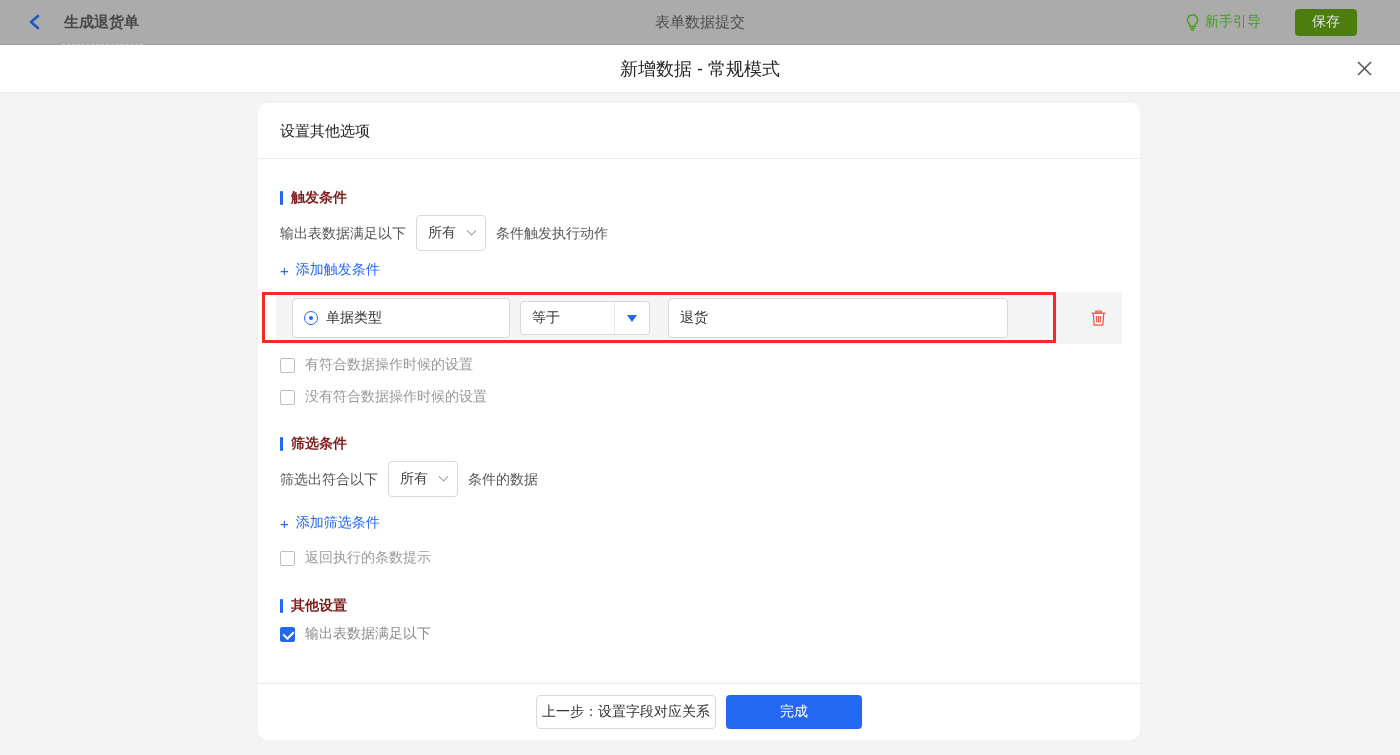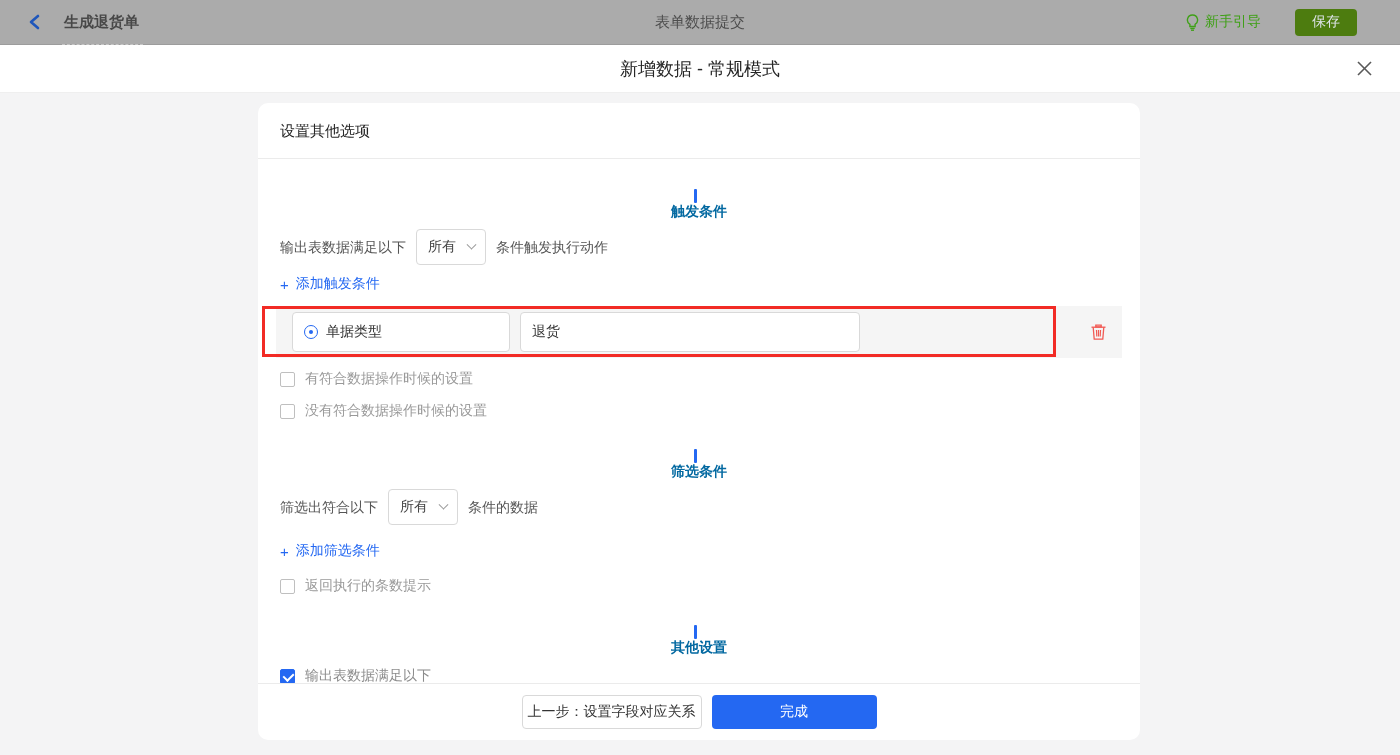--- a/index.html
+++ b/index.html
@@ -48,21 +48,21 @@
   .card {
     position:absolute; left:258px; top:103px; width:882px; height:637px;
     background:#ffffff; border-radius:10px; display:flex; flex-direction:column;
   }
   .card-header {
     height:56px; line-height:56px; padding:0 22px; font-size:15px; color:#262626;
     border-bottom:1px solid #ebebeb;
   }
   .card-content { flex:1; padding:0 22px; overflow:hidden; }
 
-  .section-heading { display:flex; align-items:center; font-size:14px; font-weight:bold; color:#0369a1;flex-direction:column; }
+  .section-heading { display:flex; align-items:center; font-size:14px; font-weight:bold; color:#7f1d1d; }
   .section-heading .bar { width:3px; height:14px; background:#2468f2; margin-right:8px; border-radius:1px; }
   .mt-30 { margin-top:30px; }
   .mt-26 { margin-top:26px; }
   .mt-27 { margin-top:27px; }
 
   .sentence { display:flex; align-items:center; margin-top:8px; font-size:14px; color:#555555; }
   .sentence .txt { line-height:36px; }
   .mini-select {
     width:70px; height:36px; border:1px solid #d9d9d9; border-radius:4px; background:#fff;
     display:flex; align-items:center; justify-content:space-between;
@@ -125,21 +125,21 @@
   .card-footer {
     height:57px; border-top:1px solid #ebebeb;
     display:flex; align-items:center; justify-content:center; gap:10px;
   }
   .btn-prev {
     width:180px; height:34px; background:#fff; border:1px solid #d9d9d9; border-radius:4px;
     font-size:14px; color:#333; cursor:pointer;
     font-family:"Liberation Sans","DejaVu Sans",sans-serif;
   }
   .btn-done {
-    width:165px; height:34px; background:#2468f2; border:none; border-radius:4px;
+    width:136px; height:34px; background:#2468f2; border:none; border-radius:4px;
     font-size:14px; color:#fff; cursor:pointer;
     font-family:"Liberation Sans","DejaVu Sans",sans-serif;
   }
 </style>
 </head>
 <body>
 
 <div class="topbar">
   <div class="back-btn">
     <span style="display:flex;">
@@ -198,20 +198,26 @@
       <span class="plus">+</span>
       <span>添加触发条件</span>
     </div>
 
     <div class="condition-row">
       <div class="red-frame"></div>
       <div class="input-box field-1">
         <span class="radio-icon"></span>
         <span>单据类型</span>
       </div>
+      <div class="op-select">
+        <span class="op-text">等于</span>
+        <span class="op-arrow-zone">
+          <span class="tri-down"></span>
+        </span>
+      </div>
       <div class="input-box field-3">
         <span>退货</span>
       </div>
       <span class="trash-btn">
         <svg width="17" height="18" viewBox="0 0 17 18">
           <path d="M5.8 2.2 h5.4 v1.6 h-5.4 z" fill="none" stroke="#f15953" stroke-width="1.3"></path>
           <line x1="1.5" y1="4.2" x2="15.5" y2="4.2" stroke="#f15953" stroke-width="1.3"></line>
           <path d="M3.2 4.2 l1 12 h8.6 l1-12" fill="none" stroke="#f15953" stroke-width="1.3"></path>
           <line x1="6.5" y1="7" x2="6.8" y2="13.5" stroke="#f15953" stroke-width="1.2"></line>
           <line x1="8.5" y1="7" x2="8.5" y2="13.5" stroke="#f15953" stroke-width="1.2"></line>

